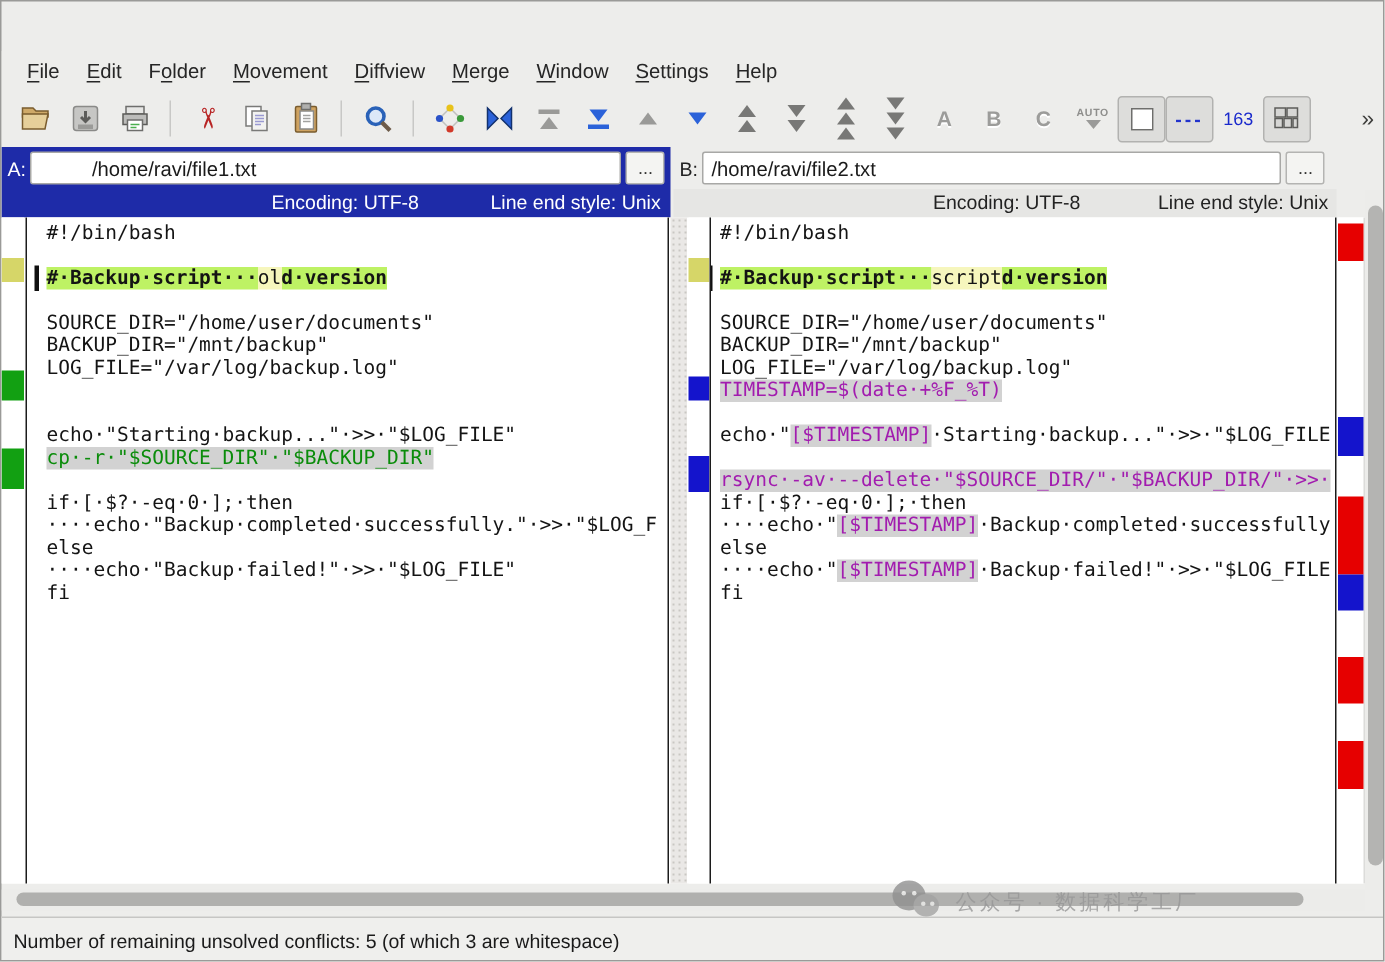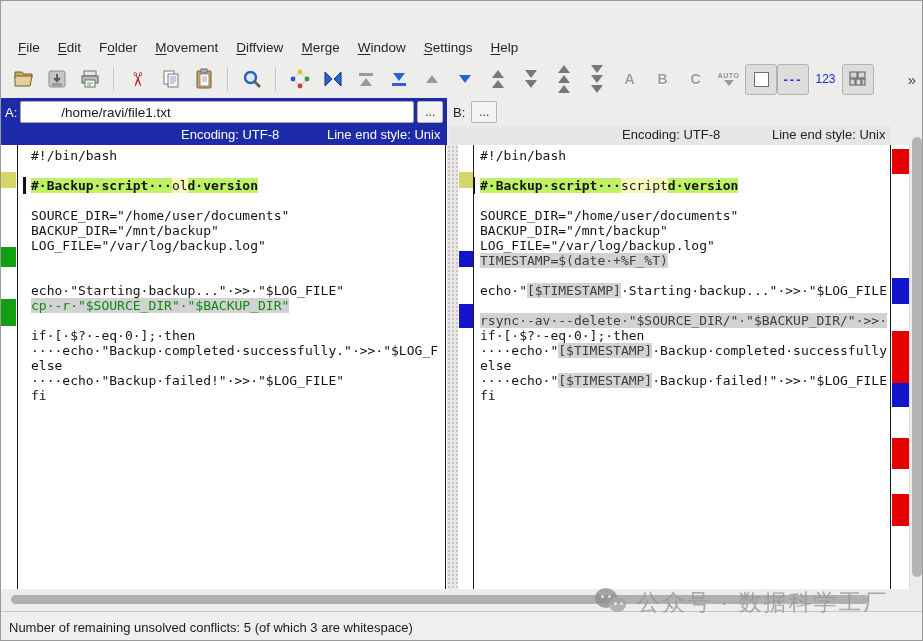--- a/index.html
+++ b/index.html
@@ -69,21 +69,21 @@
   #margin-b{left:458px;width:14px;}
   .mblock{position:absolute;left:0;width:100%;}
   .textarea{position:absolute;top:0;height:444px;background:#fff;border-left:1px solid #1c1c1c;border-right:1px solid #1c1c1c;overflow:hidden;}
   #text-a{left:16px;width:429px;padding:3px 0 0 13px;}
   #text-b{left:472px;width:418px;padding:3px 0 0 6px;}
   .code-line{height:15px;white-space:pre;font-family:"DejaVu Sans Mono",monospace;
     font-size:13px;line-height:15px;color:#141414;position:relative;}
   .seg-chg{background:#bef264;font-weight:bold;}
   .seg-chgw{background:#f6f6bd;}
   .seg-del{background:#d2d2d2;color:#0a8c0a;}
-  .seg-ins{background:#d2d2d2;color:#404040;text-align:center;}
+  .seg-ins{background:#d2d2d2;color:#a21caf;text-align:center;}
   .cursor-bar{position:absolute;left:-8px;top:-1px;width:3px;height:17px;background:#101010;}
   #splitter{position:absolute;left:446px;top:0;width:11px;height:444px;background:#eae8e6;
     background-image:radial-gradient(#c9c7c3 1px,transparent 1px);background-size:4px 4px;}
   #overview{position:absolute;left:891px;top:0;width:18px;height:444px;background:#fff;border-right:1px solid #dcdcda;}
   .ovblock{position:absolute;left:0;width:17px;}
   
   #vscroll{position:absolute;left:909px;top:126px;width:14px;height:466px;background:#ececea;}
   #vthumb{position:absolute;left:2px;top:10px;width:10px;height:440px;background:#b4b4b2;border-radius:5px;}
   #hscroll{position:absolute;left:0;top:592px;width:909px;height:14px;background:#ececea;}
   #hthumb{position:absolute;left:10px;top:2px;width:858px;height:9px;background:#b0b0ae;border-radius:5px;}
@@ -91,21 +91,21 @@
   #statusbar{position:absolute;left:0;top:610px;width:923px;height:31px;background:#efefed;
     border-top:1px solid #c6c6c4;display:flex;align-items:center;padding-left:8px;font-size:13px;color:#1a1a1a;}
   
   #watermark{position:absolute;left:594px;top:586px;display:flex;align-items:center;gap:8px;
     opacity:.78;z-index:5;pointer-events:none;}
   #wm-icon{position:relative;width:34px;height:30px;}
   .wm-bubble{position:absolute;border-radius:50%;background:#8f8f8f;}
   .wm-b1{left:0;top:0;width:22px;height:20px;}
   .wm-b2{left:14px;top:9px;width:17px;height:15px;background:#a2a2a2;}
   .wm-eye{position:absolute;width:3px;height:3px;border-radius:50%;background:#efefed;}
-  #wm-text{font-size:23px;color:#969696;font-family:sans-serif;letter-spacing:2px;white-space:nowrap;}
+  #wm-text{font-size:14px;color:#969696;font-family:sans-serif;letter-spacing:2px;white-space:nowrap;}
 </style>
 </head>
 <body>
 
 <div id="app">
 
 
   <div id="menubar">
       <span class="menu-item"><u>F</u>ile</span>
       <span class="menu-item"><u>E</u>dit</span>
@@ -241,21 +241,21 @@
           <span class="tri tri-down" style="border-left-width:5px;border-right-width:5px;border-top-width:6px;"></span>
         </span>
     </span>
     <span class="tbtn pressed">
       <span class="ws-square"></span>
     </span>
     <span class="tbtn pressed">
       <span class="dashes">---</span>
     </span>
     <span class="tbtn">
-      <span class="nums">123</span>
+      <span class="nums">163</span>
     </span>
     <span class="tbtn pressed">
       <svg width="22" height="22" viewBox="0 0 22 22">
           <rect x="3" y="4" width="7" height="6" fill="#d6d6d4" stroke="#5c5c5a"></rect>
           <rect x="11" y="4" width="7" height="6" fill="#d6d6d4" stroke="#5c5c5a"></rect>
           <rect x="3" y="11" width="5" height="6" fill="#d6d6d4" stroke="#5c5c5a"></rect>
           <rect x="9" y="11" width="5" height="6" fill="#d6d6d4" stroke="#5c5c5a"></rect>
           <rect x="15" y="11" width="3" height="6" fill="#d6d6d4" stroke="#5c5c5a"></rect>
         </svg>
     </span>
@@ -263,20 +263,21 @@
   </div>
 
   <div id="headers">
     <div id="hdr-a">
       <span class="pane-label-a">A:</span>
       <input id="path-a" class="path-input" value="/home/ravi/file1.txt" style="">
       <span class="browse-btn">...</span>
     </div>
     <div id="hdr-b">
       <span class="pane-label-b">B:</span>
+      <input id="path-b" class="path-input" value="/home/ravi/file2.txt" style="">
       <span class="browse-btn">...</span>
     </div>
   </div>
 
   <div id="infobars">
     <div id="info-a">
       <span class="info-txt" style="left:151px;">Encoding: UTF-8</span>
       <span class="info-txt" style="left:297px;">Line end style: Unix</span>
     </div>
     <div id="info-b">

